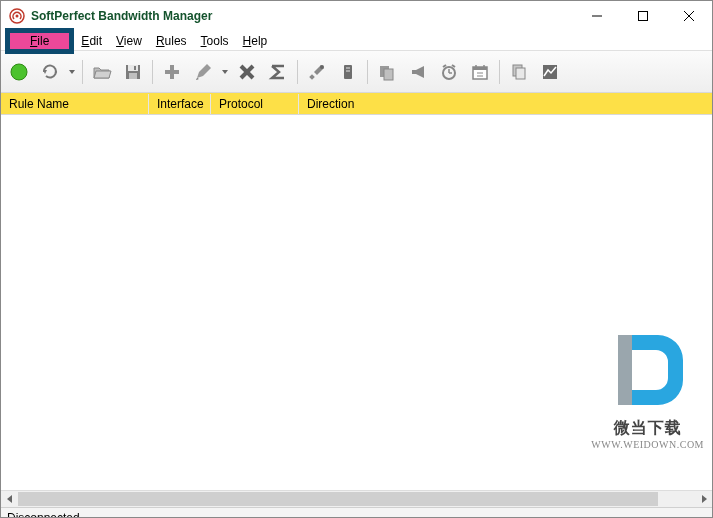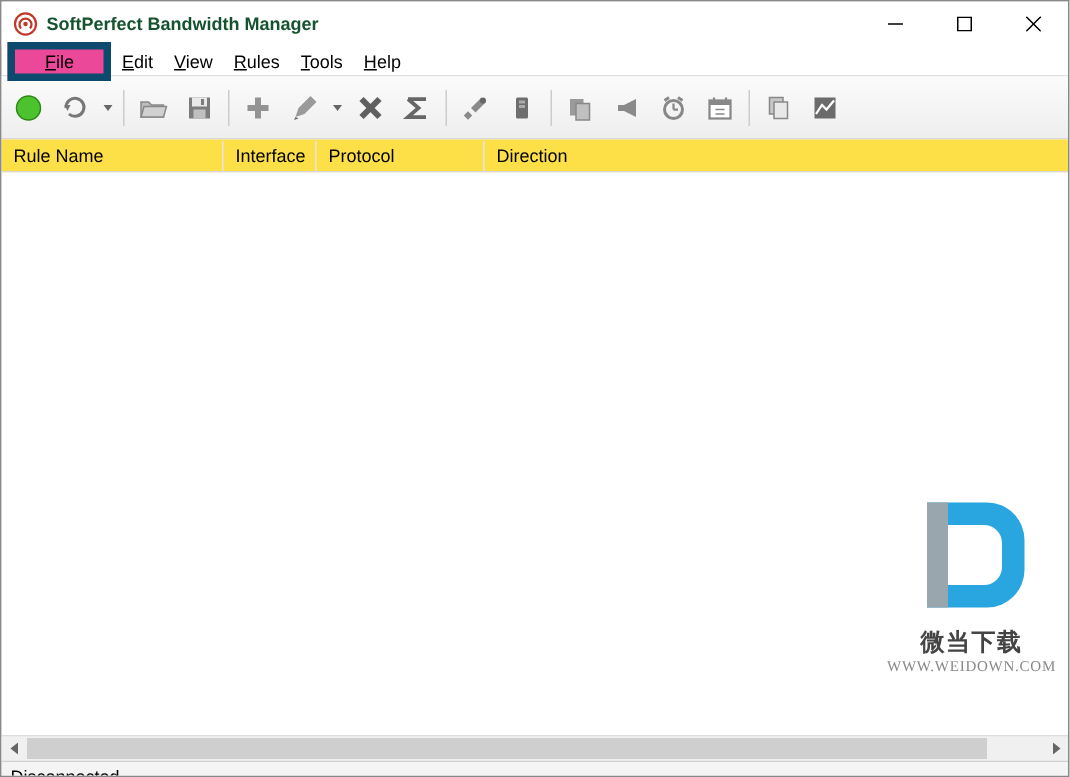--- a/index.html
+++ b/index.html
@@ -191,21 +191,21 @@
       <svg width="20" height="20">
         <rect x="3" y="3" width="14" height="14" fill="#6b6b6b"></rect>
         <polyline points="4,14 8,8 11,11 16,5" fill="none" stroke="#fff" stroke-width="1.5"></polyline>
       </svg>
     </div>
 </div>
 
 <div class="header-row">
   <div class="col" style="width:148px">Rule Name</div>
   <div class="col" style="width:62px">Interface</div>
-  <div class="col" style="width:112px">Protocol</div>
+  <div class="col" style="width:88px">Protocol</div>
   <div class="col" style="flex:1;border-right:none">Direction</div>
 </div>
 
 <div class="content">
   <div class="watermark">
     <svg width="100" height="90">
       <path d="M20 10 h40 a25 25 0 0 1 25 25 v20 a25 25 0 0 1 -25 25 h-40 v-15 h38 a12 12 0 0 0 12 -12 v-16 a12 12 0 0 0 -12 -12 h-38 Z" fill="#29a6e0"></path>
       <rect x="20" y="10" width="14" height="70" fill="#9aa6ad"></rect>
     </svg>
     <div class="wm-t1">微当下载</div>

